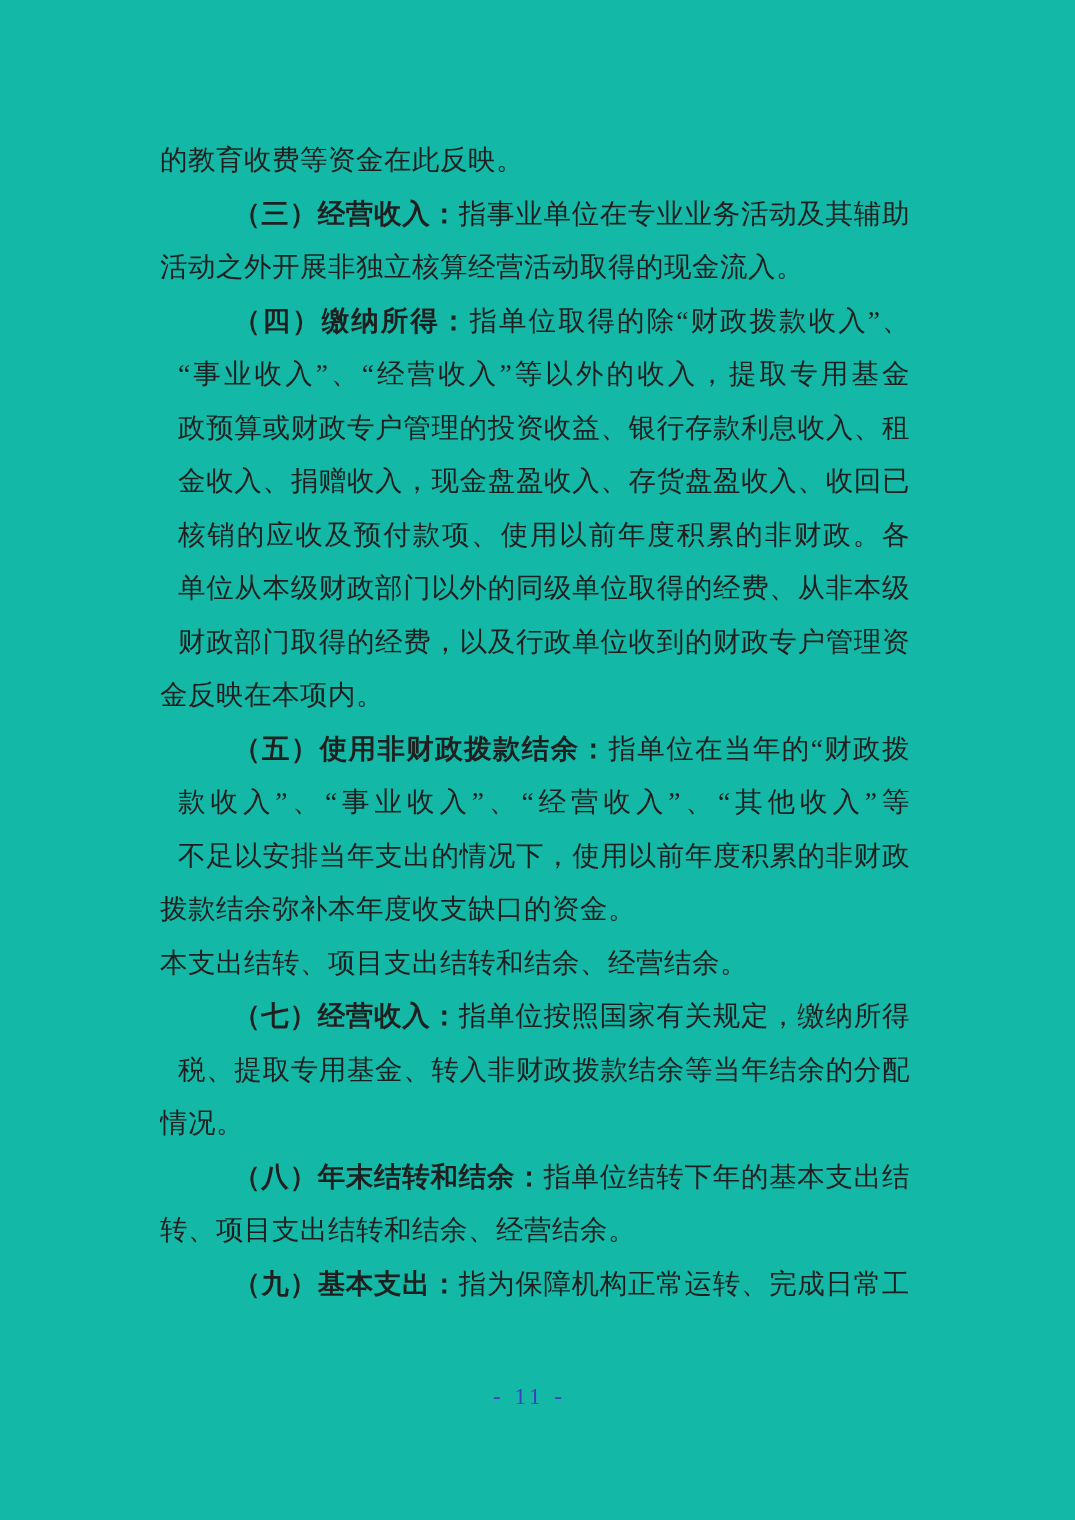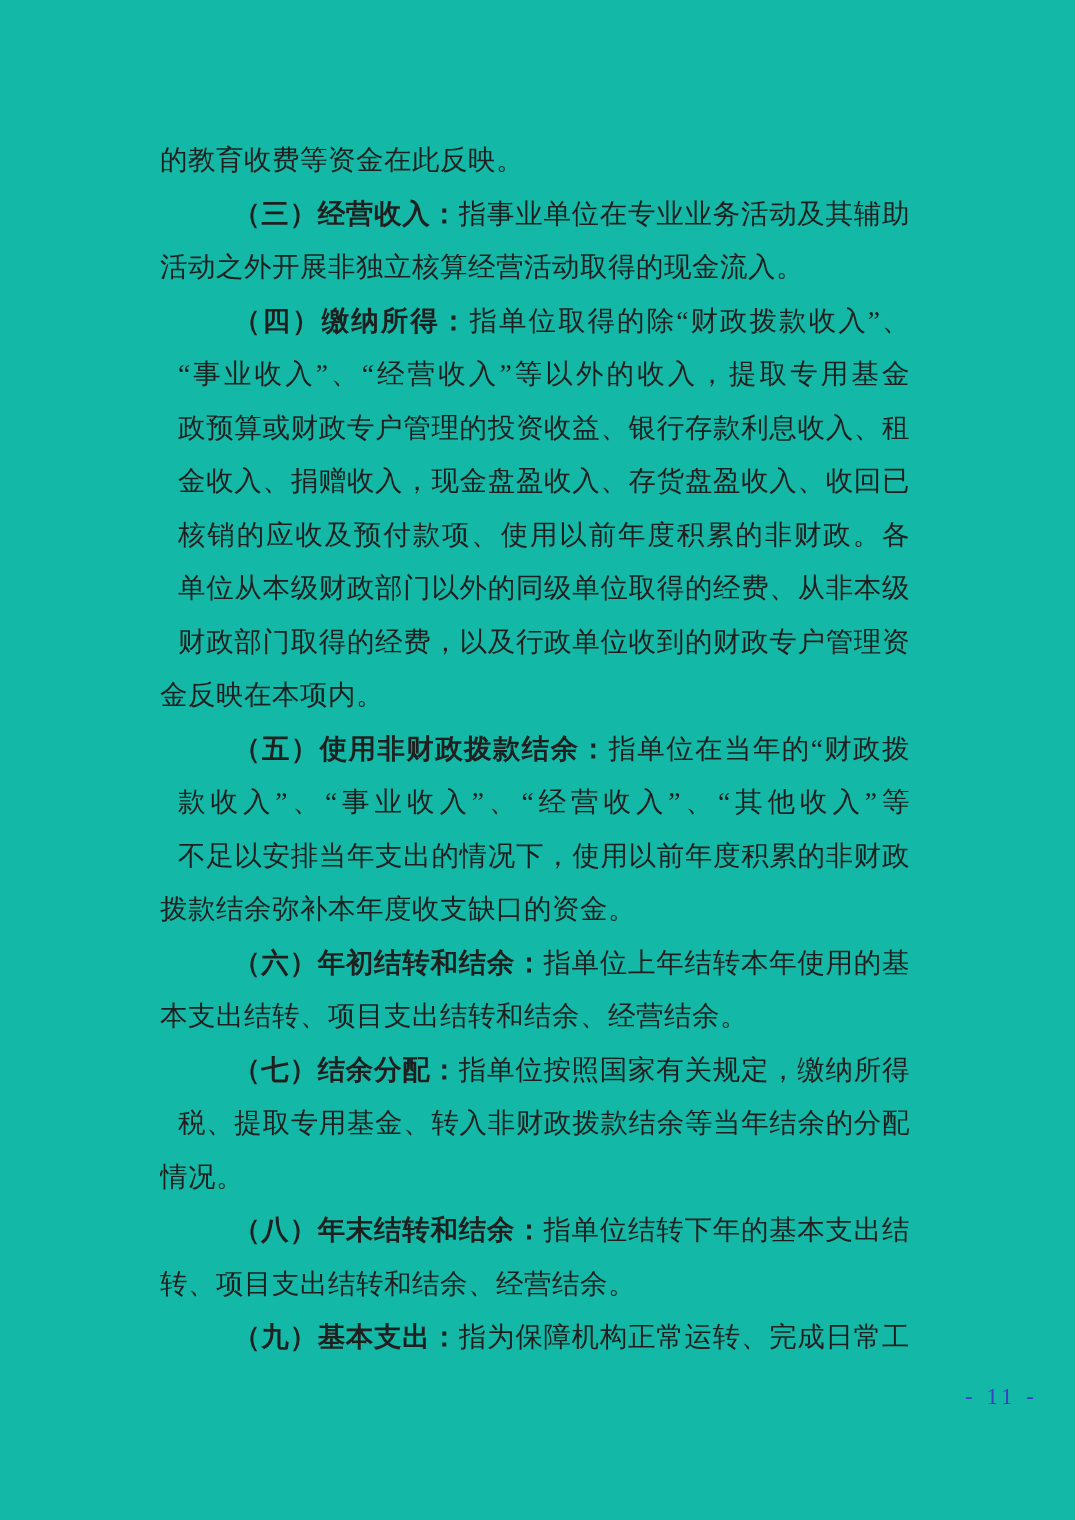--- a/index.html
+++ b/index.html
@@ -46,24 +46,24 @@
     margin-left: 18px;
   }
   .line.indent {
     text-indent: 2em;
   }
   .head {
     font-weight: 700;
   }
   .footer {
     position: absolute;
-    left: 3px;
+    left: 12px;
     top: 1382px;
     width: 1035px;
-    text-align: right;
+    text-align: center;
     font-size: 23px;
     line-height: 30px;
     color: #3d3dc4;
     letter-spacing: 4px;
   }
 </style>
 </head>
 <body>
 
 <div class="page">
@@ -85,25 +85,24 @@
         <div class="line stretch">财政部门取得的经费，以及行政单位收到的财政专户管理资</div>
         <div class="line">金反映在本项内。</div>
       </div>
       <div class="paragraph">
         <div class="line stretch indent"><span class="head">（五）使用非财政拨款结余：</span>指单位在当年的“财政拨</div>
         <div class="line stretch">款收入”、“事业收入”、“经营收入”、“其他收入”等</div>
         <div class="line stretch">不足以安排当年支出的情况下，使用以前年度积累的非财政</div>
         <div class="line">拨款结余弥补本年度收支缺口的资金。</div>
       </div>
       <div class="paragraph">
-        <div class="line stretch indent"><span class="head">（六）年初结转和结余：</span>指单位上年结转本年使用的基</div>
         <div class="line">本支出结转、项目支出结转和结余、经营结余。</div>
       </div>
       <div class="paragraph">
-        <div class="line stretch indent"><span class="head">（七）结余分配：</span>指单位按照国家有关规定，缴纳所得</div>
+        <div class="line stretch indent"><span class="head">（七）经营收入：</span>指单位按照国家有关规定，缴纳所得</div>
         <div class="line stretch">税、提取专用基金、转入非财政拨款结余等当年结余的分配</div>
         <div class="line">情况。</div>
       </div>
       <div class="paragraph">
         <div class="line stretch indent"><span class="head">（八）年末结转和结余：</span>指单位结转下年的基本支出结</div>
         <div class="line">转、项目支出结转和结余、经营结余。</div>
       </div>
       <div class="paragraph">
         <div class="line stretch indent"><span class="head">（九）基本支出：</span>指为保障机构正常运转、完成日常工</div>
       </div>

